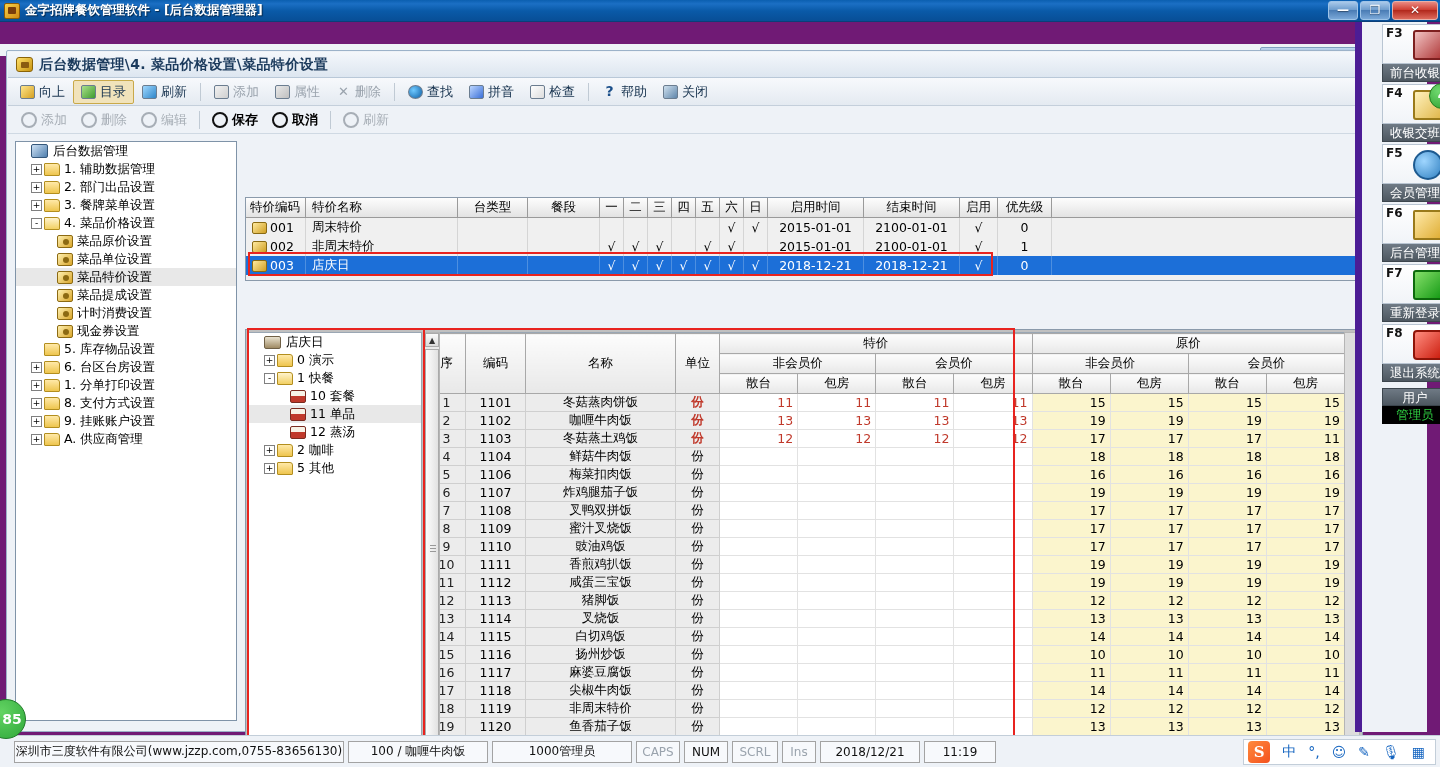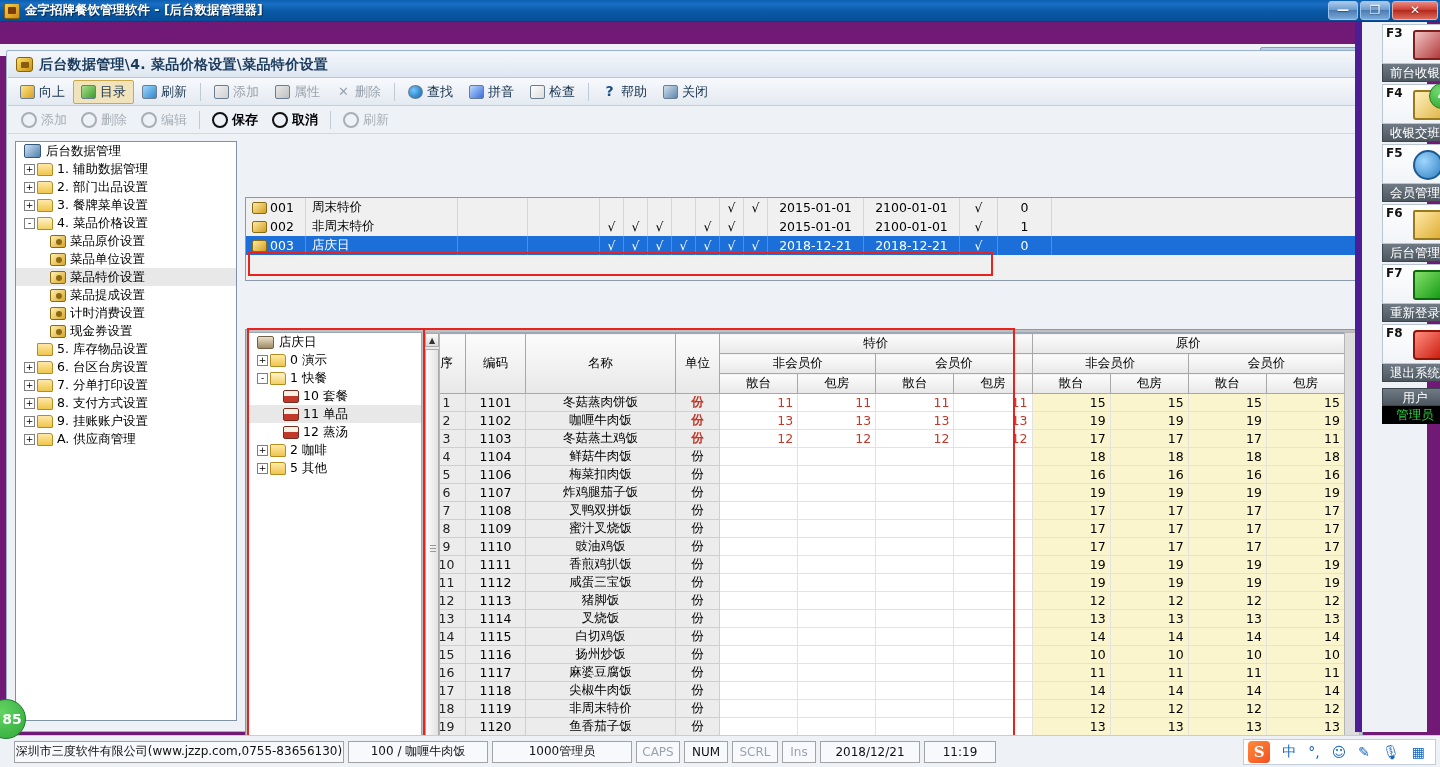--- a/index.html
+++ b/index.html
@@ -146,21 +146,21 @@
   .rbtn.on  { color:#000; font-weight:bold; }
   .rcirc { width:16px;height:16px;border-radius:50%;border:2px solid #a7aeb6;margin-right:4px;flex:0 0 auto;}
   .rbtn.on .rcirc { border-color:#111; }
 
   
   .treepane {
     position:absolute; left:8px; top:90px; width:222px; height:580px;
     background:#fff; border:1px solid #7f93a8;
     overflow:hidden;
   }
-  .tnode { display:flex;align-items:center;height:18px;padding-left:8px;font-size:12.5px;white-space:nowrap;}
+  .tnode { display:flex;align-items:center;height:18px;padding-left:15px;font-size:12.5px;white-space:nowrap;}
   .tbox { width:11px;height:11px;border:1px solid #808080;background:#fff;margin-right:2px;
           font-size:9px;line-height:9px;text-align:center;color:#000;flex:0 0 auto;}
   .tspace { width:13px;flex:0 0 auto; }
   .tdots { width:13px;flex:0 0 auto;position:relative; }
   .tdots:before{content:"";position:absolute;left:5px;top:0;bottom:0;border-left:1px dotted #9aa3ad;}
   .fold { width:16px;height:13px;margin-right:4px;flex:0 0 auto;
           background:linear-gradient(to bottom,#ffe9a8,#eec54e);
           border:1px solid #b38e1e;border-radius:1px 3px 1px 1px;}
   .fold.open { background:linear-gradient(to bottom,#fff3cc,#f2d063); }
   .money { width:16px;height:13px;margin-right:4px;flex:0 0 auto;
@@ -526,41 +526,58 @@
             <span>5. 库存物品设置</span>
           </div>
           <div class="tnode">
             <span class="tbox">+</span>
             <span class="fold"></span>
             <span>6. 台区台房设置</span>
           </div>
           <div class="tnode">
             <span class="tbox">+</span>
             <span class="fold"></span>
-            <span>7. 分单打印设置</span>
+            <span>1. 分单打印设置</span>
           </div>
           <div class="tnode">
             <span class="tbox">+</span>
             <span class="fold"></span>
             <span>8. 支付方式设置</span>
           </div>
           <div class="tnode">
             <span class="tbox">+</span>
             <span class="fold"></span>
             <span>9. 挂账账户设置</span>
           </div>
           <div class="tnode">
             <span class="tbox">+</span>
             <span class="fold"></span>
             <span>A. 供应商管理</span>
           </div>
         </div>
     </div>
 
     <div class="topgrid">
+      <div class="tg-head">
+        <div class="c-code">特价编码</div>
+        <div class="c-name">特价名称</div>
+        <div class="c-type">台类型</div>
+        <div class="c-meal">餐段</div>
+        <div class="c-day">一</div>
+        <div class="c-day">二</div>
+        <div class="c-day">三</div>
+        <div class="c-day">四</div>
+        <div class="c-day">五</div>
+        <div class="c-day">六</div>
+        <div class="c-day">日</div>
+        <div class="c-time">启用时间</div>
+        <div class="c-time">结束时间</div>
+        <div class="c-en">启用</div>
+        <div class="c-pri">优先级</div>
+      </div>
       <div id="topgrid-rows">
           <div class="tg-row">
             <div class="c-code"><span class="rowico"></span>001</div>
             <div class="c-name">周末特价</div>
             <div class="c-type"></div>
             <div class="c-meal"></div>
             <div class="c-day"></div>
             <div class="c-day"></div>
             <div class="c-day"></div>
             <div class="c-day"></div>

